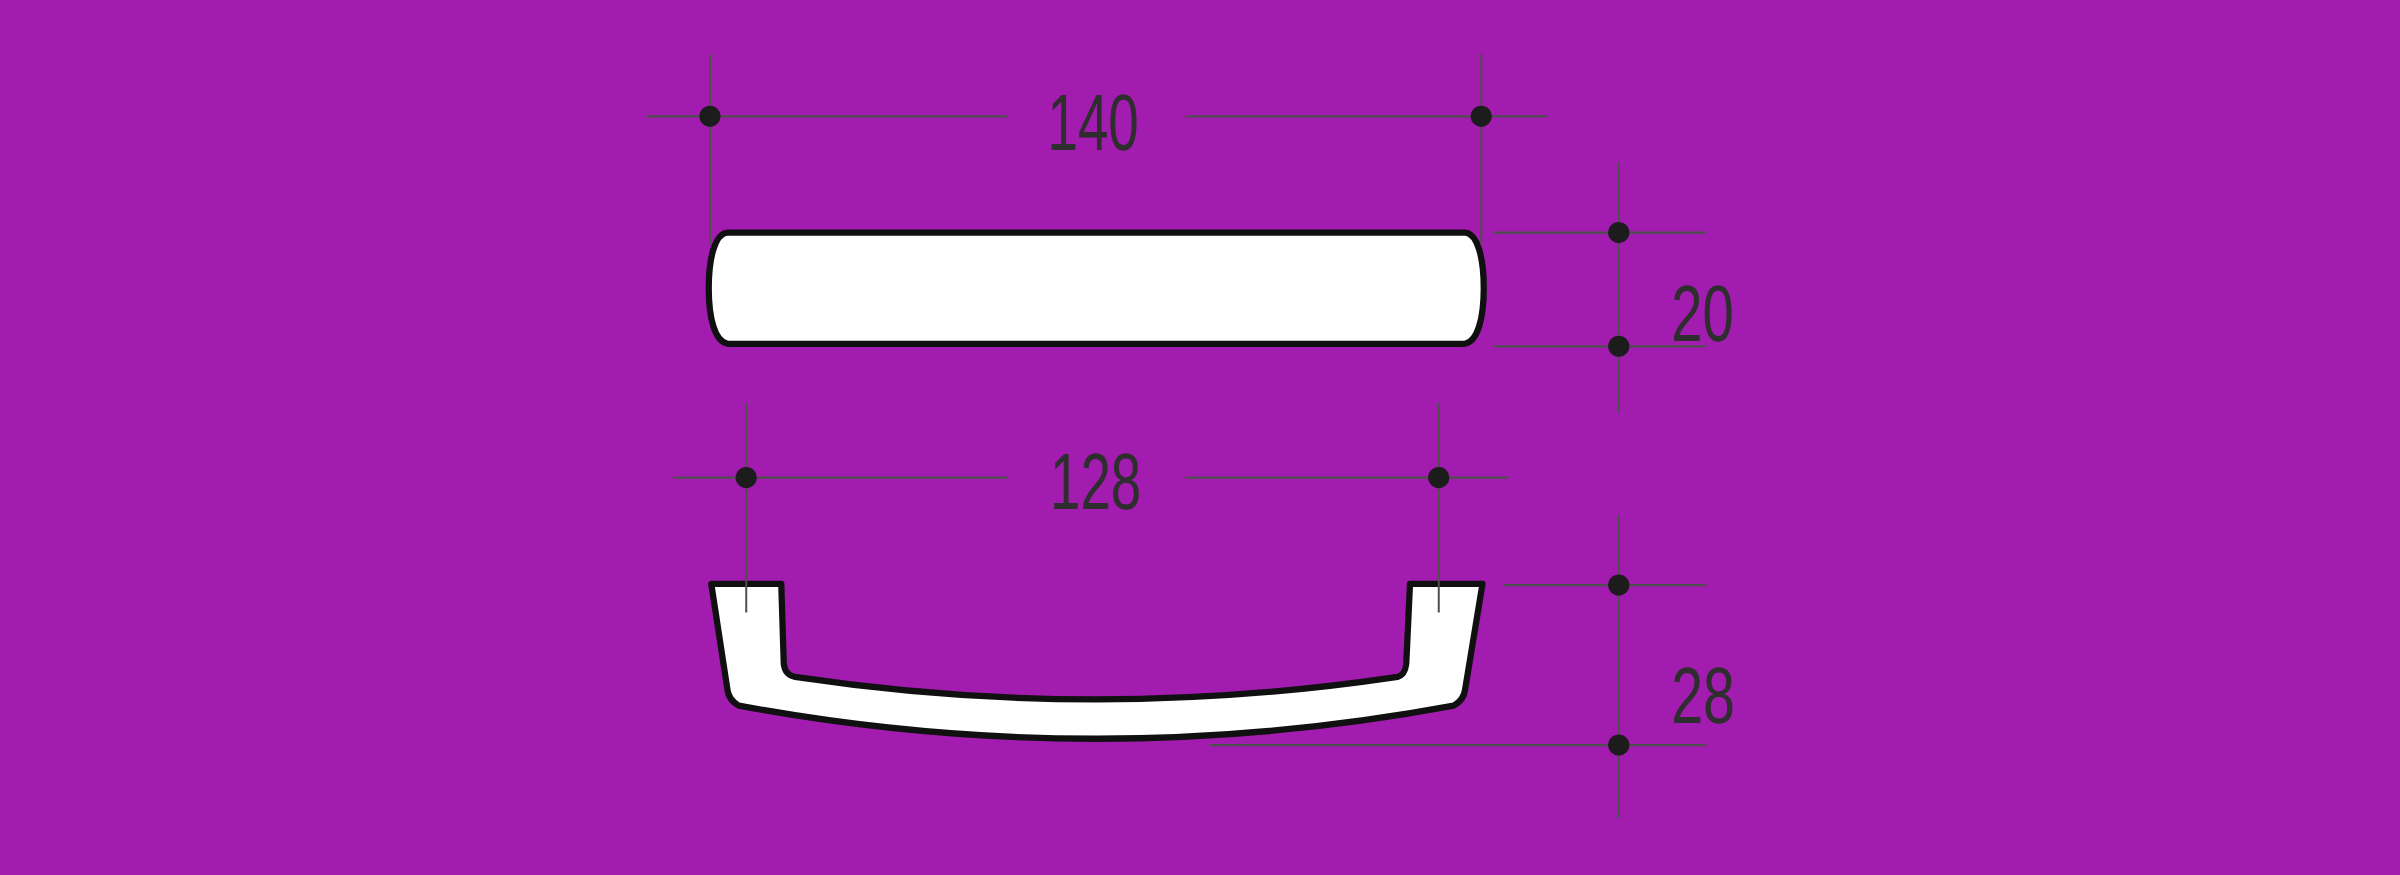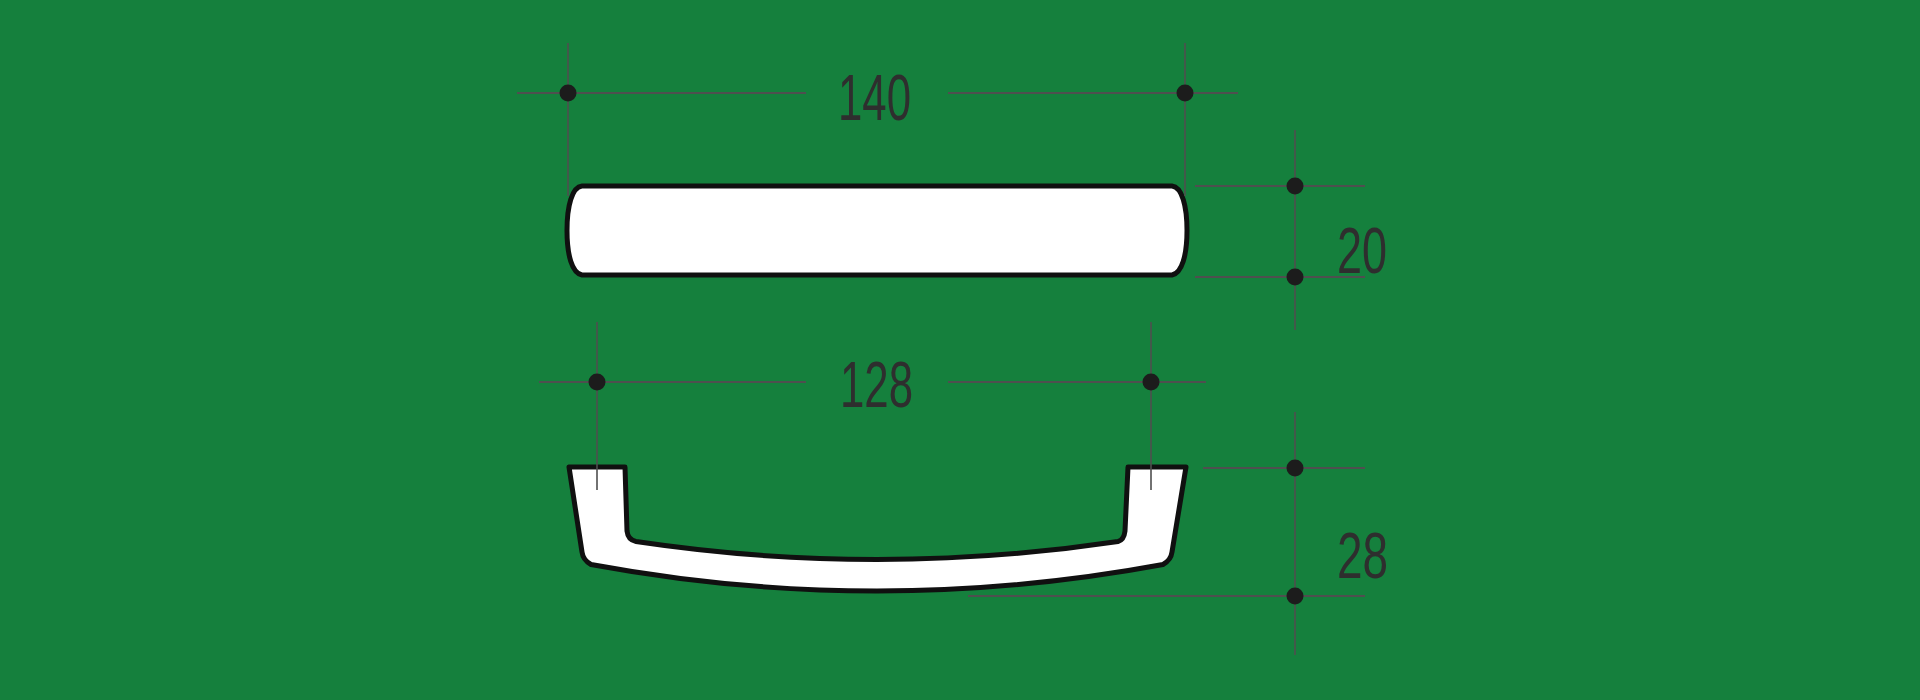--- a/index.html
+++ b/index.html
@@ -8,21 +8,21 @@
     background: #ffffff;
     width: 1920px;
     height: 700px;
     overflow: hidden;
     font-family: "Liberation Sans", sans-serif;
   }
   .stage {
     position: relative;
     width: 1920px;
     height: 700px;
-    background: #15803d;
+    background: #a21caf;
   }
   svg { display: block; }
   .outline {
     fill: #ffffff;
     stroke: #101010;
     stroke-width: 5;
     stroke-linejoin: round;
     stroke-linecap: round;
   }
   .dimline {

